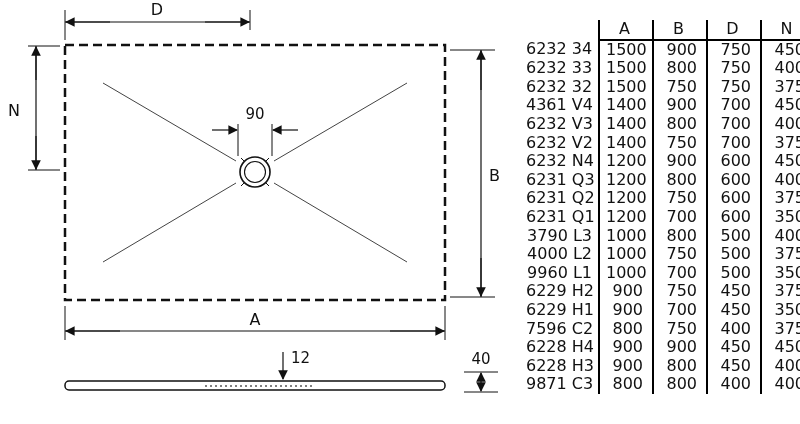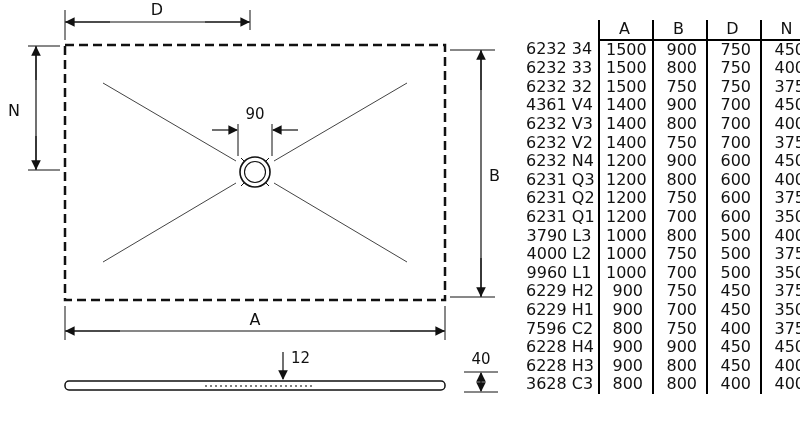--- a/index.html
+++ b/index.html
@@ -32,21 +32,21 @@
     padding:0 6px;
     line-height:18.6px;
     height:18.6px;
     font-weight:400;
     white-space:nowrap;
     overflow:hidden;
   }
   table.sizes th { text-align:center; }
   table.sizes th:not(.model-col) { border-bottom:2px solid #000; }
   table.sizes th + th, table.sizes td + td { border-left:2px solid #000; }
-  .model-col { width:66px; text-align:center; padding-left:2px !important; }
+  .model-col { width:66px; text-align:right; padding-left:2px !important; }
   .val-col   { width:37px; text-align:right; padding-right:9px !important; }
 </style>
 </head>
 <body>
 
 <div class="page">
 
   <svg class="drawing-svg" width="520" height="424" viewBox="0 0 520 424">
     <defs>
       <marker id="arr" viewBox="0 0 10 10" refX="9" refY="5" markerWidth="8" markerHeight="8" orient="auto-start-reverse">
@@ -287,21 +287,21 @@
 
     <tr>
       <td class="model-col">6228 H3</td>
       <td class="val-col">900</td>
       <td class="val-col">800</td>
       <td class="val-col">450</td>
       <td class="val-col">400</td>
     </tr>
 
     <tr>
-      <td class="model-col">3628 C3</td>
+      <td class="model-col">9871 C3</td>
       <td class="val-col">800</td>
       <td class="val-col">800</td>
       <td class="val-col">400</td>
       <td class="val-col">400</td>
     </tr>
   </tbody>
     </table>
   </div>
 
 </div>

